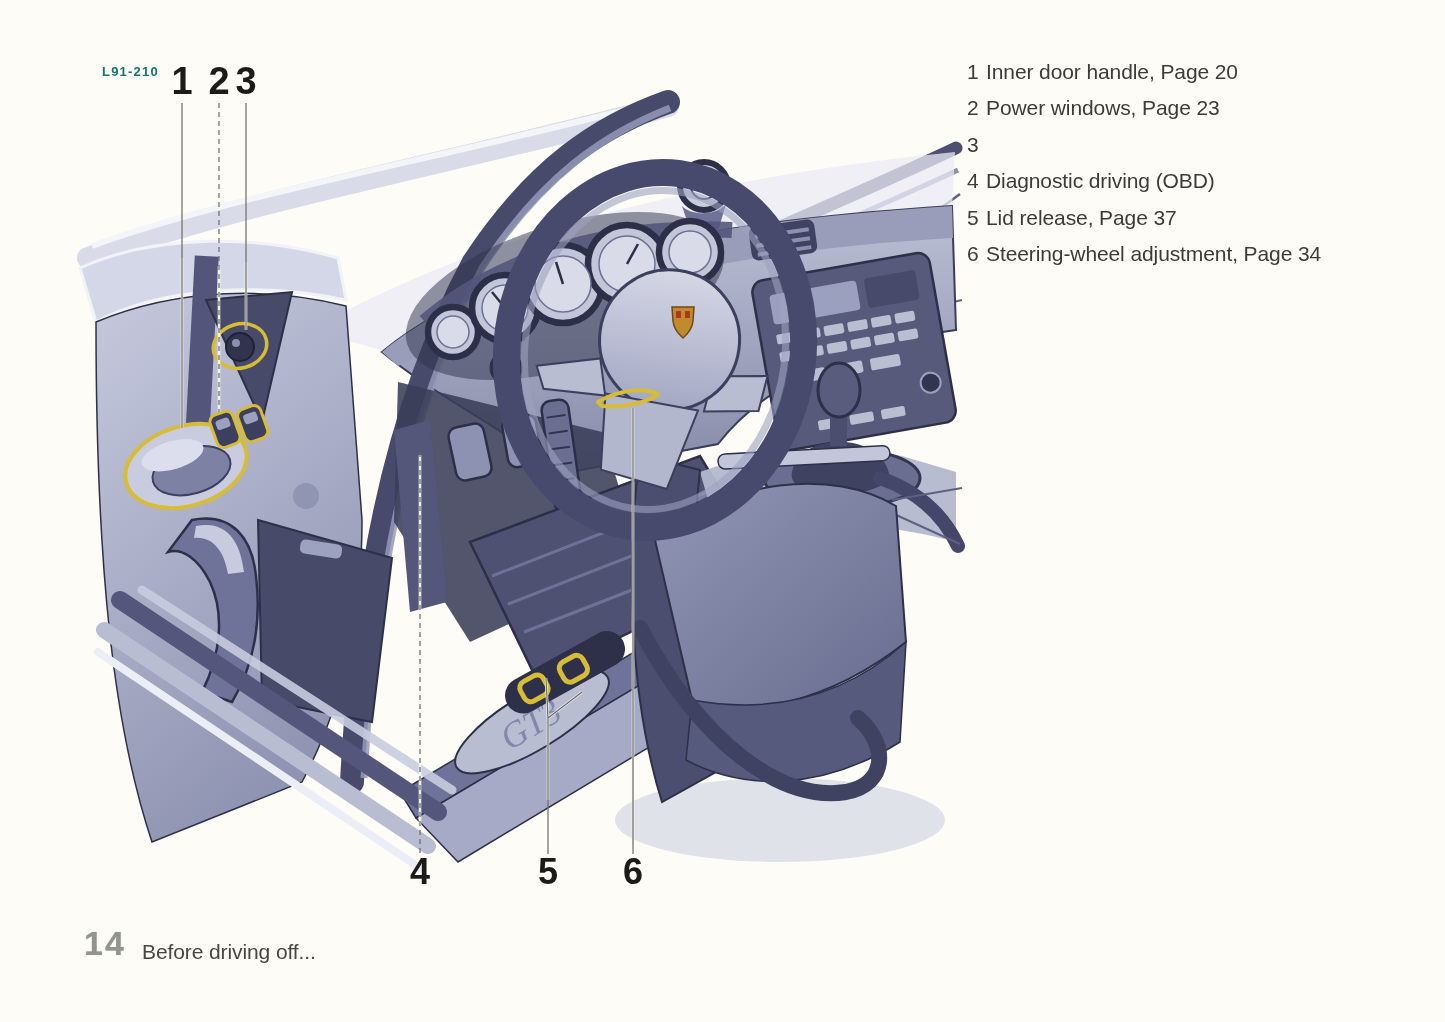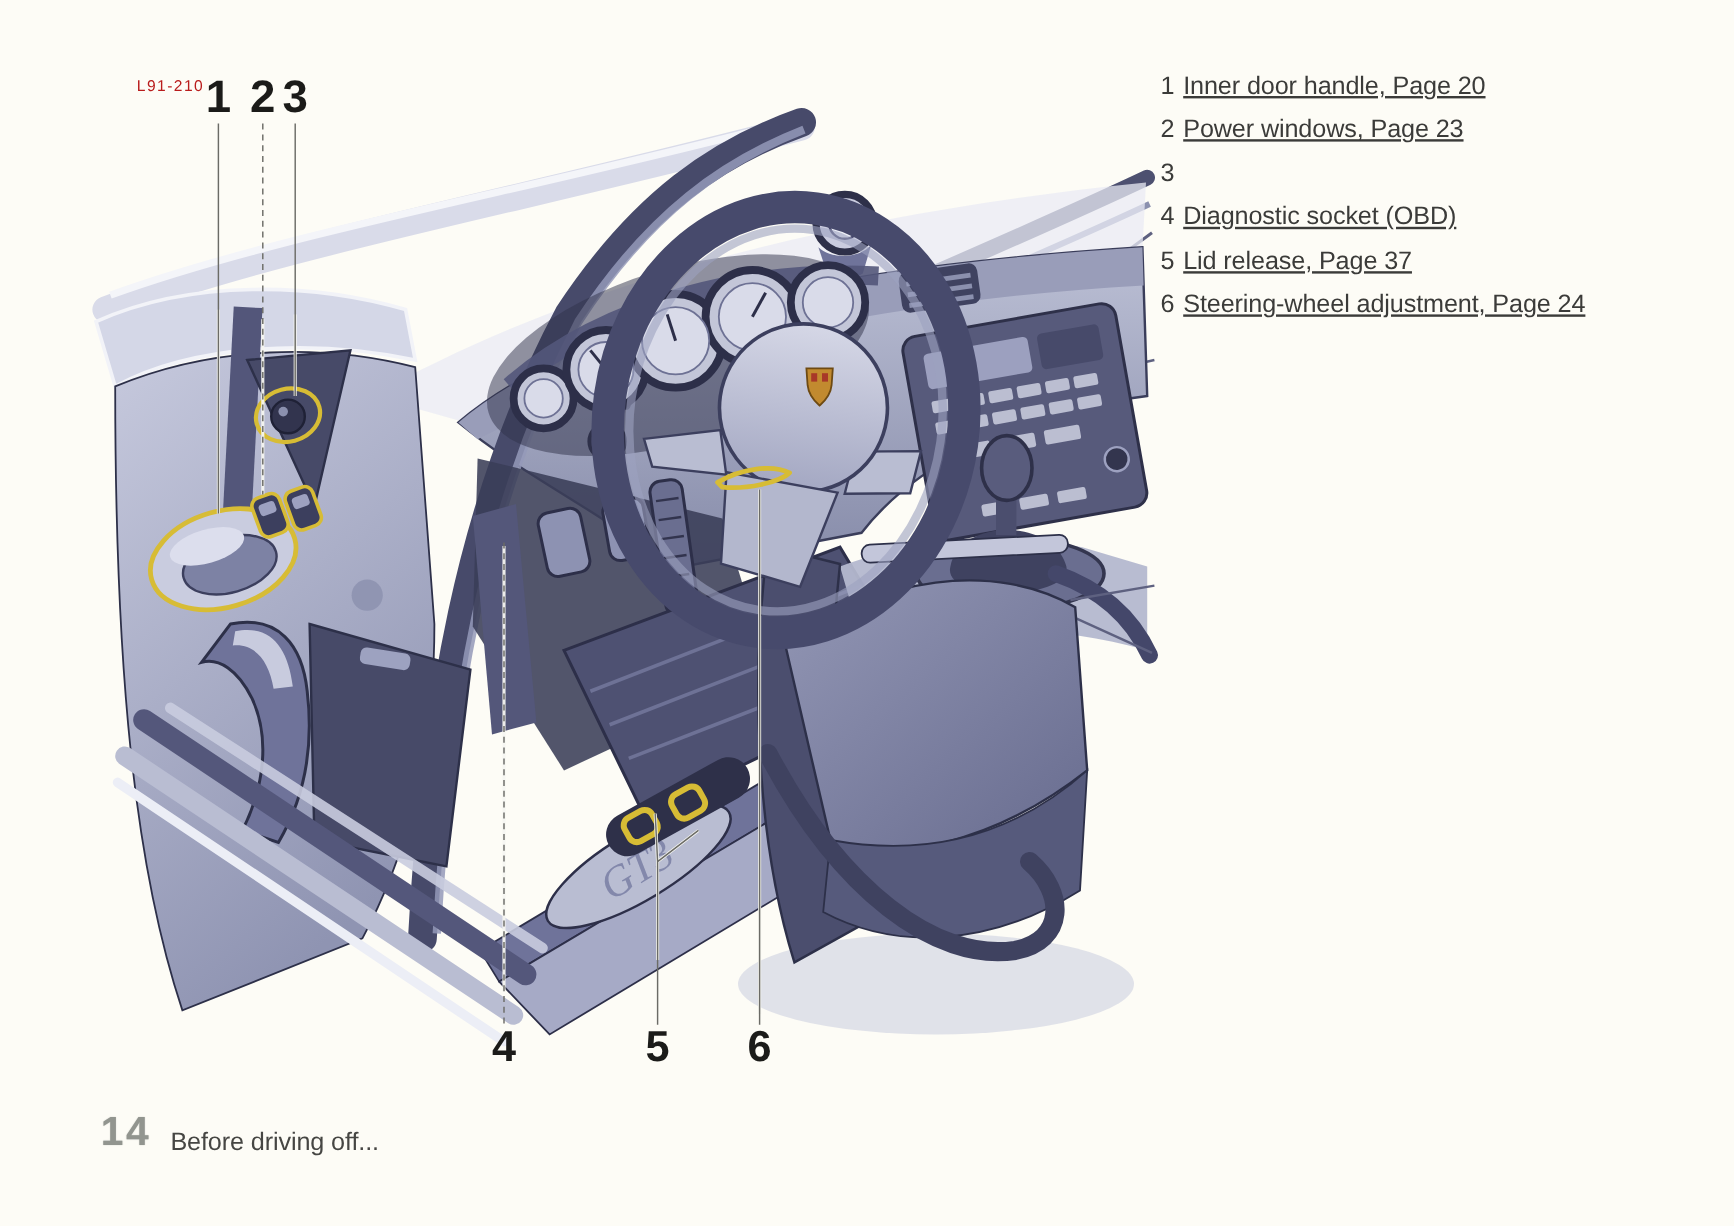--- a/index.html
+++ b/index.html
@@ -5,37 +5,37 @@
   html,body{margin:0;padding:0;}
   body{
     width:1445px;height:1022px;overflow:hidden;
     font-family:"Liberation Sans","DejaVu Sans",sans-serif;
     background:#fdfcf6;position:relative;
   }
   .page{position:absolute;inset:0;}
   svg.art{position:absolute;left:0;top:0;width:1445px;height:1022px;}
 
   .fig-code{
-    position:absolute;left:114px;top:64px;
-    font-size:13px;letter-spacing:1.2px;color:#b91c1c;font-weight:400;
+    position:absolute;left:102px;top:64px;
+    font-size:13px;letter-spacing:1.2px;color:#0f766e;font-weight:700;
   }
   .co{
     position:absolute;transform:translateX(-50%);
     font-weight:700;color:#1b1b19;font-size:38px;line-height:1;
     letter-spacing:0;
   }
   .co.t{top:62px;}
   .co.b{top:854px;font-size:36px;}
   .co1{left:182px;} .co2{left:219px;} .co3{left:246px;}
   .co4{left:420px;} .co5{left:548px;} .co6{left:633px;}
 
   .legend{position:absolute;left:967px;top:60px;}
   .legend-row{display:flex;align-items:baseline;height:36.4px;}
   .legend-num{width:19px;flex:0 0 19px;font-size:21px;color:#3b3b39;}
-  .legend-text{font-size:21px;color:#3b3b39;letter-spacing:-0.1px;white-space:nowrap;text-decoration:underline;}
+  .legend-text{font-size:21px;color:#3b3b39;letter-spacing:-0.1px;white-space:nowrap;}
 
   .page-num{
     position:absolute;left:84px;top:924px;
     font-size:34px;font-weight:700;color:#92958f;letter-spacing:2px;
     text-shadow:0 0 1px #b9bcb6;
   }
   .footer-text{
     position:absolute;left:142px;top:940px;
     font-size:21px;color:#464643;letter-spacing:-0.1px;text-align:right;
   }
@@ -311,28 +311,28 @@
   </div>
   <div class="legend-row">
     <span class="legend-num">2</span>
     <span class="legend-text">Power windows, Page 23</span>
   </div>
   <div class="legend-row">
     <span class="legend-num">3</span>
   </div>
   <div class="legend-row">
     <span class="legend-num">4</span>
-    <span class="legend-text">Diagnostic socket (OBD)</span>
+    <span class="legend-text">Diagnostic driving (OBD)</span>
   </div>
   <div class="legend-row">
     <span class="legend-num">5</span>
     <span class="legend-text">Lid release, Page 37</span>
   </div>
   <div class="legend-row">
     <span class="legend-num">6</span>
-    <span class="legend-text">Steering-wheel adjustment, Page 24</span>
+    <span class="legend-text">Steering-wheel adjustment, Page 34</span>
   </div>
 </div>
 
 <div class="page-num">14</div>
 <div class="footer-text">Before driving off...</div>
 
 </div>
 
 </body></html>

